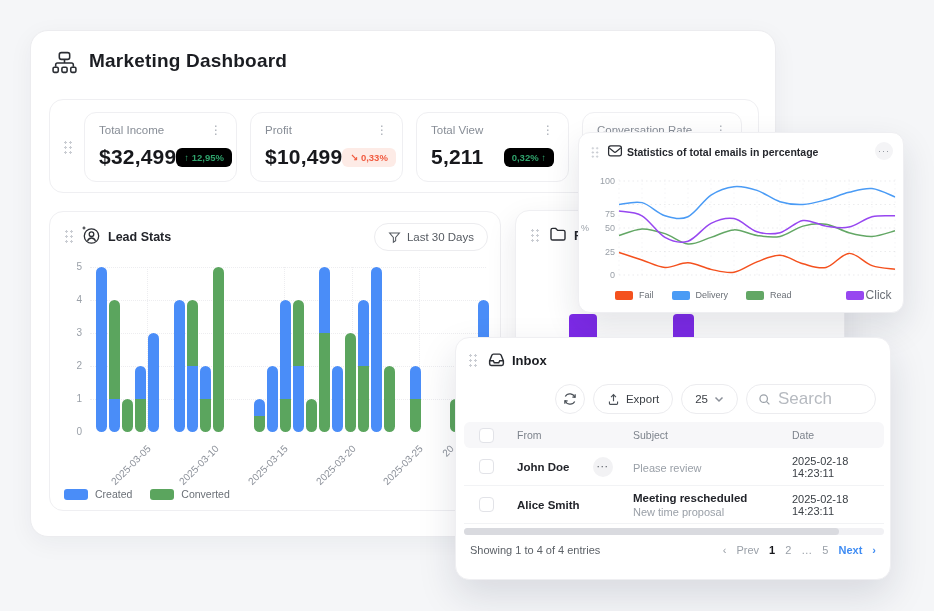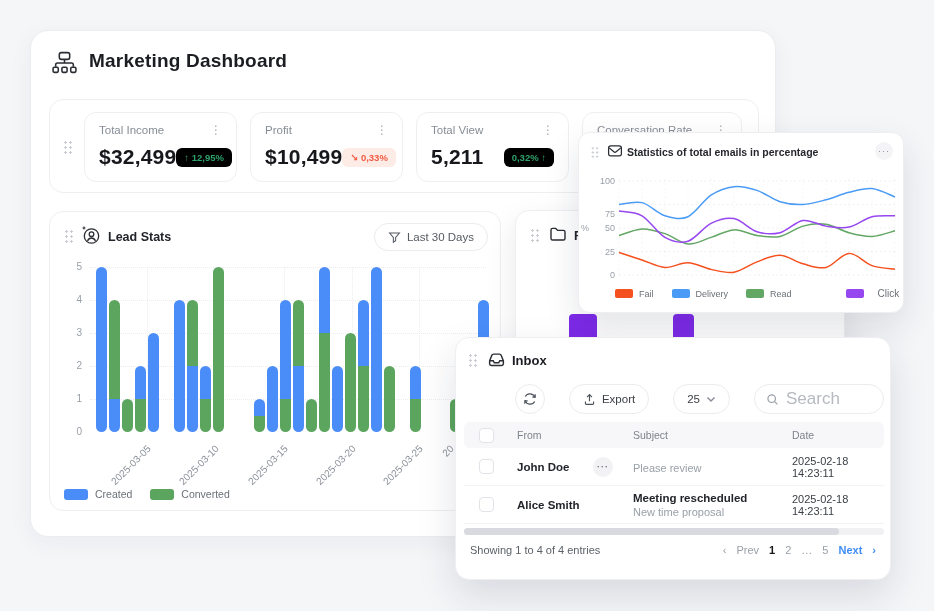--- a/index.html
+++ b/index.html
@@ -40,21 +40,21 @@
   .lg-item{display:flex;align-items:center;gap:7px;font-size:10.5px;color:#6b7077}
   .chip{border-radius:3px}
   
   #stats-title{position:absolute;left:48px;top:13px;font-size:10.5px;font-weight:700;color:#26282e}
   .more-btn{position:absolute;right:10px;top:9px;width:18px;height:18px;border-radius:50%;background:#f4f4f6;color:#8a8f98;font-size:9px;letter-spacing:1px;display:flex;align-items:center;justify-content:center;cursor:pointer}
   .eylab{position:absolute;width:34px;text-align:right;font-size:9px;color:#9aa0a8}
   
   .fbar{position:absolute;top:103px;height:60px;border-radius:4px 4px 0 0}
   
   #inbox-title{position:absolute;left:56px;top:15px;font-size:13px;font-weight:700;color:#1b1d22}
-  #inbox-toolbar{position:absolute;left:0;right:6px;top:46px;display:flex;justify-content:flex-end;align-items:center;gap:24px}
+  #inbox-toolbar{position:absolute;left:0;right:14px;top:46px;display:flex;justify-content:flex-end;align-items:center;gap:8px}
   .round-btn{width:30px;height:30px;border-radius:50%;border:1px solid #ececef;background:#fff;display:flex;align-items:center;justify-content:center;cursor:pointer}
   .pill30{height:30px;border-radius:15px}
   #search-box{display:flex;align-items:center;gap:7px;width:130px;height:30px;border:1px solid #ececef;border-radius:15px;padding:0 11px}
   #search-box input{border:none;outline:none;width:90px;font-size:17px;color:#3c4046;font-family:inherit;background:transparent}
   #search-box input::placeholder{color:#b6bac0}
   #inbox-table{position:absolute;left:8px;top:84px;width:420px}
   .trow{display:grid;grid-template-columns:44px 115px 159px 102px;align-items:center}
   #thead{height:26px;background:#f7f7f9;border-radius:6px;font-size:10.5px;color:#7d838c}
   .trow .cbc{display:flex;justify-content:center}
   .cb{width:15px;height:15px;border:1.5px solid #e2e3e8;border-radius:4px;background:#fff;cursor:pointer}
@@ -332,21 +332,21 @@
         <span>Fail</span>
       </span>
       <span class="lg-item" style="gap: 6px; font-size: 9px;">
         <span class="chip" style="width: 18px; height: 9px; border-radius: 2px; background: rgb(74, 155, 245);"></span>
         <span>Delivery</span>
       </span>
       <span class="lg-item" style="gap: 6px; font-size: 9px;">
         <span class="chip" style="width: 18px; height: 9px; border-radius: 2px; background: rgb(99, 167, 101);"></span>
         <span>Read</span>
       </span>
-      <span class="lg-item" style="gap: 14px; font-size: 10px; padding-left: 36px;">
+      <span class="lg-item" style="gap: 2px; font-size: 12px; padding-left: 36px;">
         <span class="chip" style="width: 18px; height: 9px; border-radius: 2px; background: rgb(151, 71, 240);"></span>
         <span>Click</span>
       </span>
     </div>
 </section>
 
 <section class="card" id="inbox-card">
   <span class="dots abs" style="left:12px;top:15px"></span>
   <span class="abs" style="left:31px;top:12px">
     <svg width="19" height="19" viewBox="0 0 18 18" fill="none" stroke="#2a2d33" stroke-width="1.4">

